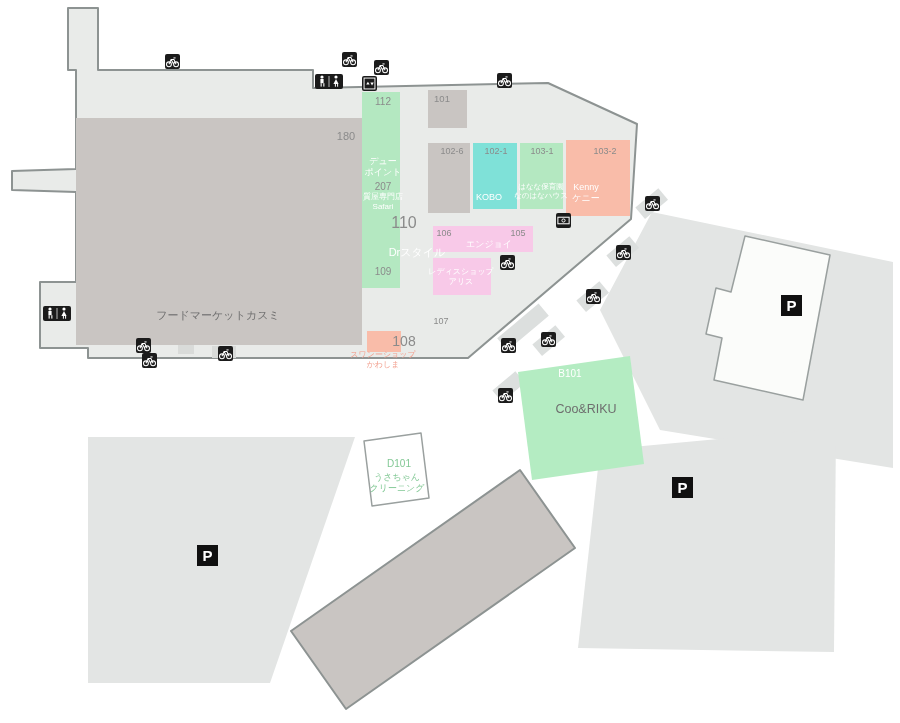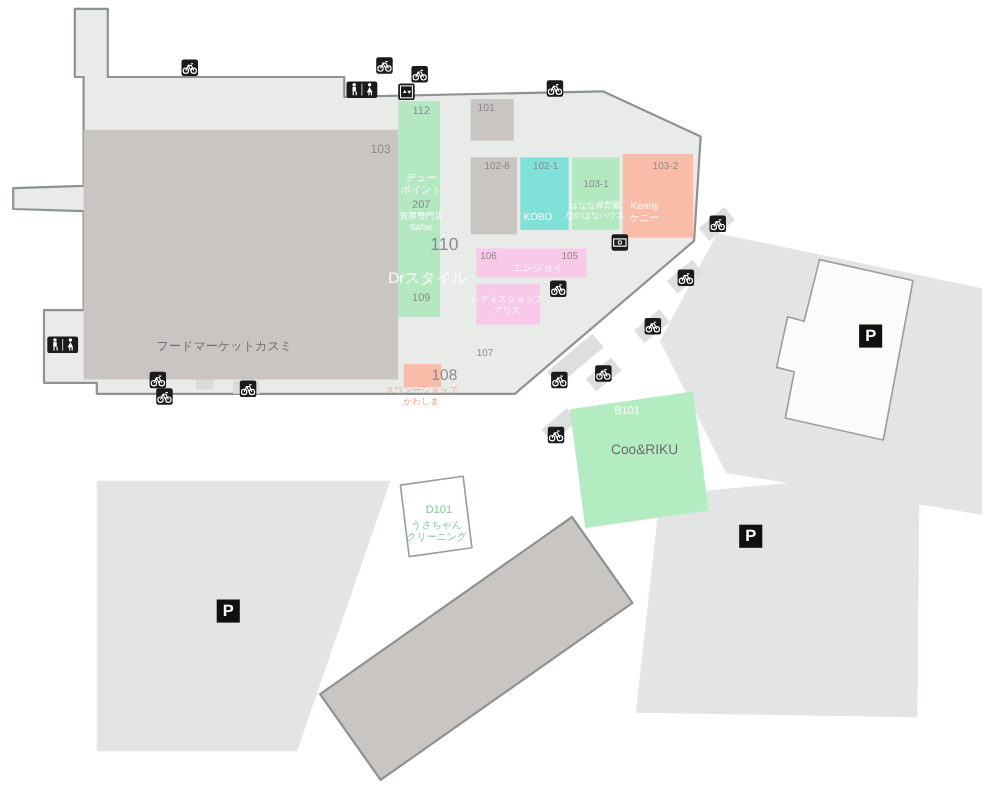--- a/index.html
+++ b/index.html
@@ -57,38 +57,38 @@
   <div class="blk" style="left:362px;top:92px;width:38px;height:196px;background:#b4e8c1;"></div>
   <div class="blk" style="left:428px;top:90px;width:39px;height:38px;background:#c9c5c2;"></div>
   <div class="blk" style="left:428px;top:143px;width:42px;height:70px;background:#c9c5c2;"></div>
   <div class="blk" style="left:473px;top:143px;width:44px;height:66px;background:#7fe1d8;"></div>
   <div class="blk" style="left:520px;top:143px;width:43px;height:66px;background:#b4e8c1;"></div>
   <div class="blk" style="left:566px;top:140px;width:64px;height:76px;background:#f9bca9;"></div>
   <div class="blk" style="left:433px;top:226px;width:100px;height:26px;background:#f8c9e8;"></div>
   <div class="blk" style="left:433px;top:258px;width:58px;height:37px;background:#f8c9e8;"></div>
   <div class="blk" style="left:367px;top:331px;width:34px;height:21px;background:#f9bca9;"></div>
 
-  <div class="lbl num" style="left:346px;top:137px;font-size:11px;">103</div>
-  <div class="lbl drk" style="left:204px;top:316px;font-size:11px;">フードマーケットカスミ</div>
+  <div class="lbl num" style="left:346px;top:137px;font-size:11px;">180</div>
+  <div class="lbl drk" style="left:218px;top:316px;font-size:11px;">フードマーケットカスミ</div>
 
   <div class="lbl num" style="left:383px;top:102px;font-size:10px;">112</div>
   <div class="lbl wht" style="left:383px;top:167px;font-size:9px;">デュー
 ポイント</div>
   <div class="lbl num" style="left:383px;top:187px;font-size:10px;">207</div>
   <div class="lbl wht" style="left:383px;top:202px;font-size:8px;">質屋専門店
 Safari</div>
   <div class="lbl num" style="left:404px;top:223px;font-size:16px;">110</div>
-  <div class="lbl wht" style="left:369px;top:253px;font-size:14px;padding-left:40px;">Drスタイル</div>
+  <div class="lbl wht" style="left:397px;top:253px;font-size:11px;padding-left:40px;">Drスタイル</div>
   <div class="lbl num" style="left:383px;top:272px;font-size:10px;">109</div>
 
   <div class="lbl num" style="left:442px;top:99px;font-size:9.5px;">101</div>
   <div class="lbl num" style="left:452px;top:151px;font-size:9px;">102-6</div>
   <div class="lbl num" style="left:496px;top:151px;font-size:9px;">102-1</div>
   <div class="lbl wht" style="left:489px;top:197px;font-size:9px;">KOBO</div>
-  <div class="lbl num" style="left:542px;top:151px;font-size:9px;margin-top:16px;">103-1</div>
+  <div class="lbl num" style="left:542px;top:151px;font-size:9px;">103-1</div>
   <div class="lbl wht" style="left:541px;top:191px;font-size:7.5px;">はなな保育園
 なのはなハウス</div>
   <div class="lbl num" style="left:605px;top:151px;font-size:9px;">103-2</div>
   <div class="lbl wht" style="left:586px;top:193px;font-size:9px;">Kenny
 ケニー</div>
 
   <div class="lbl num" style="left:444px;top:233px;font-size:9px;">106</div>
   <div class="lbl num" style="left:518px;top:233px;font-size:9px;">105</div>
   <div class="lbl wht" style="left:489px;top:244px;font-size:9px;">エンジョイ</div>
   <div class="lbl wht" style="left:461px;top:277px;font-size:8px;">レディスショップ

